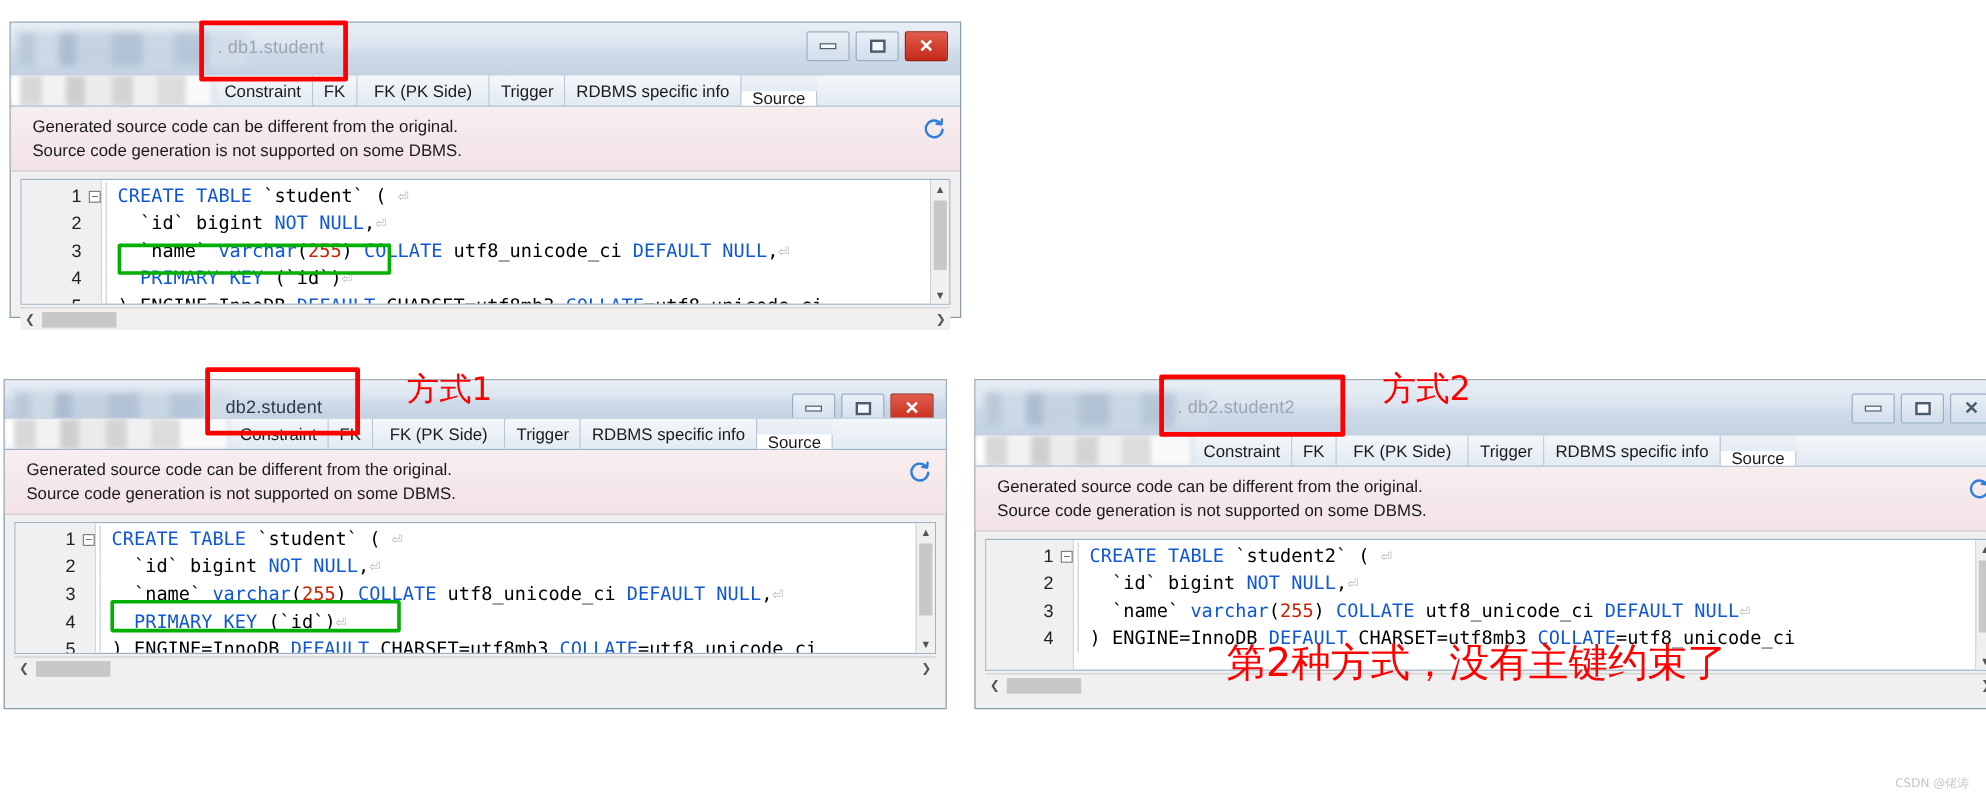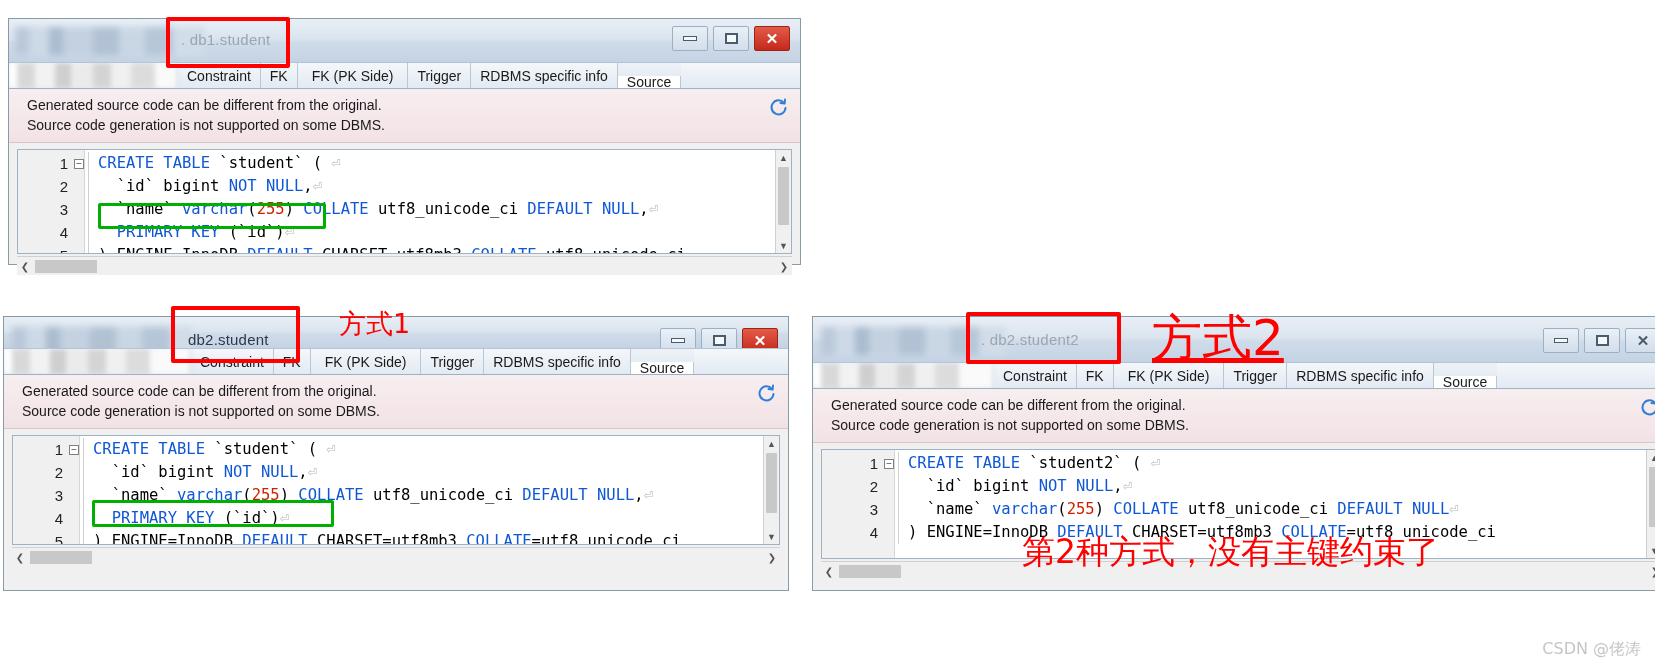--- a/index.html
+++ b/index.html
@@ -176,21 +176,21 @@
     position:absolute;border:3px solid #00b000;
     box-sizing:border-box;z-index:40;border-radius:2px;
   }
   .redtext{
     position:absolute;color:#ff0000;z-index:55;
     font-family:"DejaVu Sans","Liberation Sans",sans-serif;
     white-space:nowrap;
   }
   .watermark{
     position:absolute;right:14px;bottom:8px;
-    color:#c6c6c6;font-size:16px;
+    color:#c6c6c6;font-size:10px;
     font-family:"DejaVu Sans","Liberation Sans",sans-serif;
     z-index:60;
   }
 </style>
 </head>
 <body>
 
 <div class="win" id="w1" style="left:8px;top:18px;width:793px;height:247px;">
 
   <div class="titlebar">
@@ -454,17 +454,17 @@
     <div class="har">❮</div>
     <div class="htrack">
       <div class="hthumb" style="left:2px;width:62px;"></div>
     </div>
     <div class="har">❯</div>
   </div>
 </div>
 
 <div class="redbox" style="left:966px;top:312px;width:155px;height:52px;"></div>
 
-<div class="redtext" style="left:1152px;top:305px;font-size:50px;text-decoration:underline;">方式2</div>
+<div class="redtext" style="left:1152px;top:305px;font-size:28px;">方式2</div>
 
 <div class="redtext" style="left:1022px;top:530px;font-size:33px;">第2种方式，没有主键约束了</div>
 
 <div class="watermark">CSDN @佬涛</div>
 
 </body></html>

